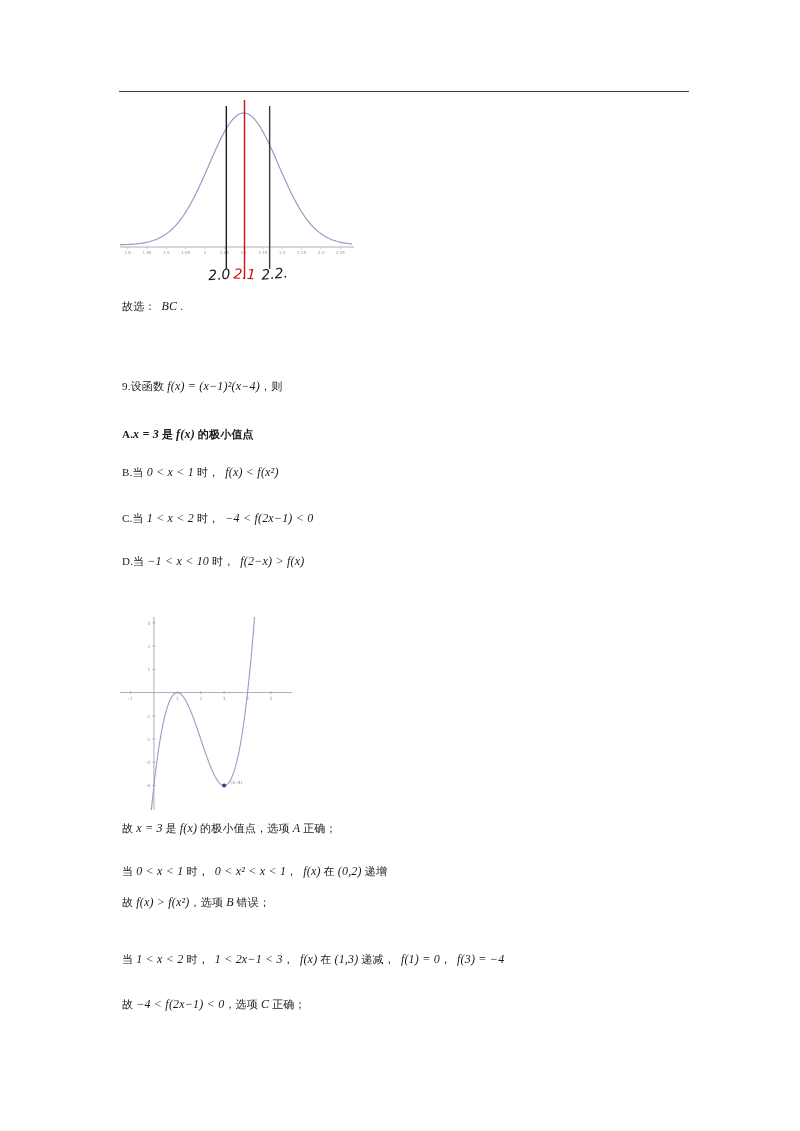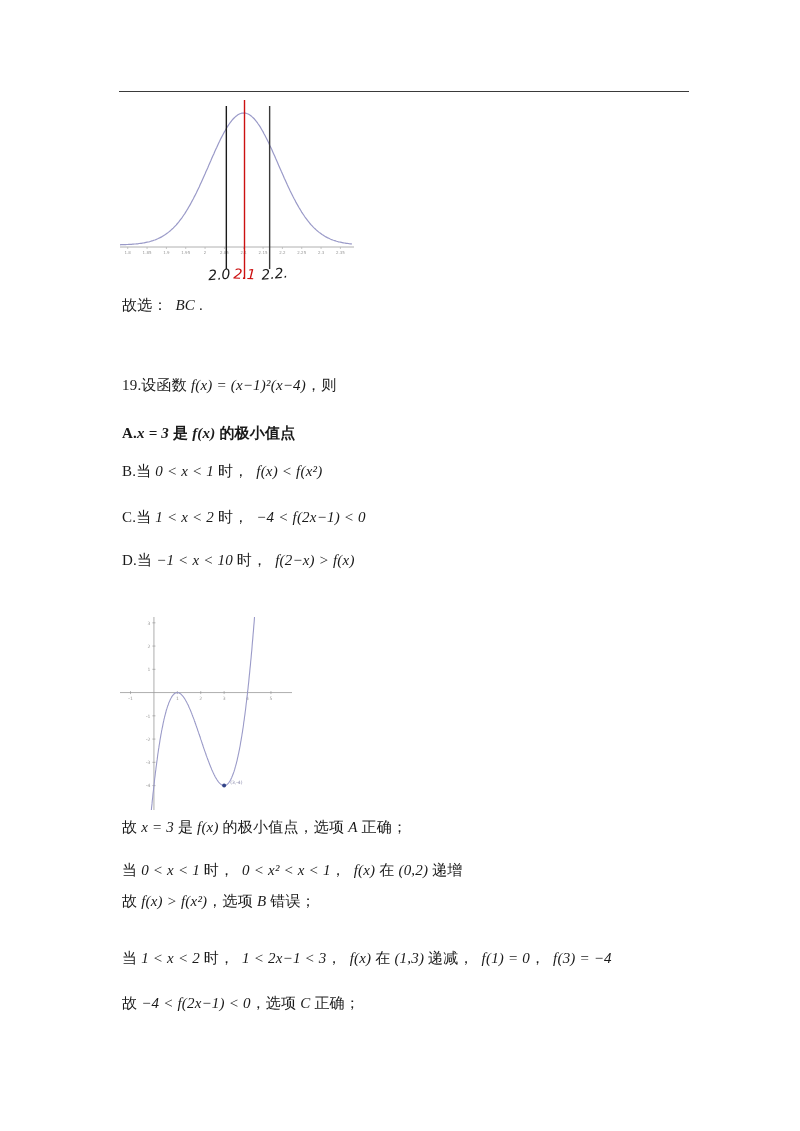--- a/index.html
+++ b/index.html
@@ -1,21 +1,21 @@
 <!DOCTYPE html>
 <html><head>
 <meta charset="utf-8">
 <style>
   html,body{margin:0;padding:0;background:#ffffff;}
   #page{position:relative;width:800px;height:1131px;background:#ffffff;overflow:hidden;
         font-family:"Liberation Serif","DejaVu Serif",serif;color:#1a1a1a;}
   .rule{position:absolute;left:119px;top:91px;width:570px;height:1px;background:#3a3a3a;}
   .line{position:absolute;left:122px;white-space:pre;letter-spacing:0.2px;}
-  .seg-cn{font-family:"Liberation Serif","DejaVu Serif",serif;font-size:15px;font-style:normal;color:#1a1a1a;}
-  .seg-m{font-family:"Liberation Serif","DejaVu Serif",serif;font-size:15px;font-style:italic;color:#1a1a1a;}
+  .seg-cn{font-family:"Liberation Serif","DejaVu Serif",serif;font-size:11px;font-style:normal;color:#1a1a1a;}
+  .seg-m{font-family:"Liberation Serif","DejaVu Serif",serif;font-size:12px;font-style:italic;color:#1a1a1a;}
   .fig{position:absolute;}
   svg text{font-family:"DejaVu Sans","Liberation Sans",sans-serif;}
 </style>
 </head>
 <body>
 
 <div id="page">
 
   <div class="rule"></div>
 
@@ -49,21 +49,21 @@
         <line x1="108.3333333333334" y1="9" x2="108.3333333333334" y2="172" stroke="#1a1a1a" stroke-width="1.4"></line>
         <text x="101.3333333333334" y="182" font-size="14" font-style="italic" fill="#1a1a1a" text-anchor="middle" transform="rotate(-4 108.3333333333334 178)">2.0</text>
         <line x1="126.50666666666663" y1="3" x2="126.50666666666663" y2="182" stroke="#cc1111" stroke-width="1.4"></line>
         <text x="126.50666666666663" y="182" font-size="14" font-style="italic" fill="#cc1111" text-anchor="middle" transform="rotate(3 126.50666666666663 178)">2.1</text>
         <line x1="151.63999999999996" y1="9" x2="151.63999999999996" y2="172" stroke="#3a3a3a" stroke-width="1.4"></line>
         <text x="156.63999999999996" y="182" font-size="14" font-style="italic" fill="#1a1a1a" text-anchor="middle" transform="rotate(-5 151.63999999999996 178)">2.2.</text>
       </svg></div>
 
   <div class="line" style="top:296px;"><span class="seg-cn">故选：  </span><span class="seg-m">BC</span><span class="seg-cn"> .</span></div>
 
-  <div class="line" style="top:376px;"><span class="seg-cn">19.设函数 </span><span class="seg-m">f(x) = (x−1)²(x−4)</span><span class="seg-cn">，则</span></div>
+  <div class="line" style="top:376px;"><span class="seg-cn">9.设函数 </span><span class="seg-m">f(x) = (x−1)²(x−4)</span><span class="seg-cn">，则</span></div>
 
   <div class="line" style="top:424px;font-weight:bold;"><span class="seg-cn">A.</span><span class="seg-m">x = 3</span><span class="seg-cn"> 是 </span><span class="seg-m">f(x)</span><span class="seg-cn"> 的极小值点</span></div>
 
   <div class="line" style="top:462px;"><span class="seg-cn">B.当 </span><span class="seg-m">0 &lt; x &lt; 1</span><span class="seg-cn"> 时，  </span><span class="seg-m">f(x) &lt; f(x²)</span></div>
 
   <div class="line" style="top:508px;"><span class="seg-cn">C.当 </span><span class="seg-m">1 &lt; x &lt; 2</span><span class="seg-cn"> 时，  </span><span class="seg-m">−4 &lt; f(2x−1) &lt; 0</span></div>
 
   <div class="line" style="top:551px;"><span class="seg-cn">D.当 </span><span class="seg-m">−1 &lt; x &lt; 10</span><span class="seg-cn"> 时，  </span><span class="seg-m">f(2−x) &gt; f(x)</span></div>
 
 

